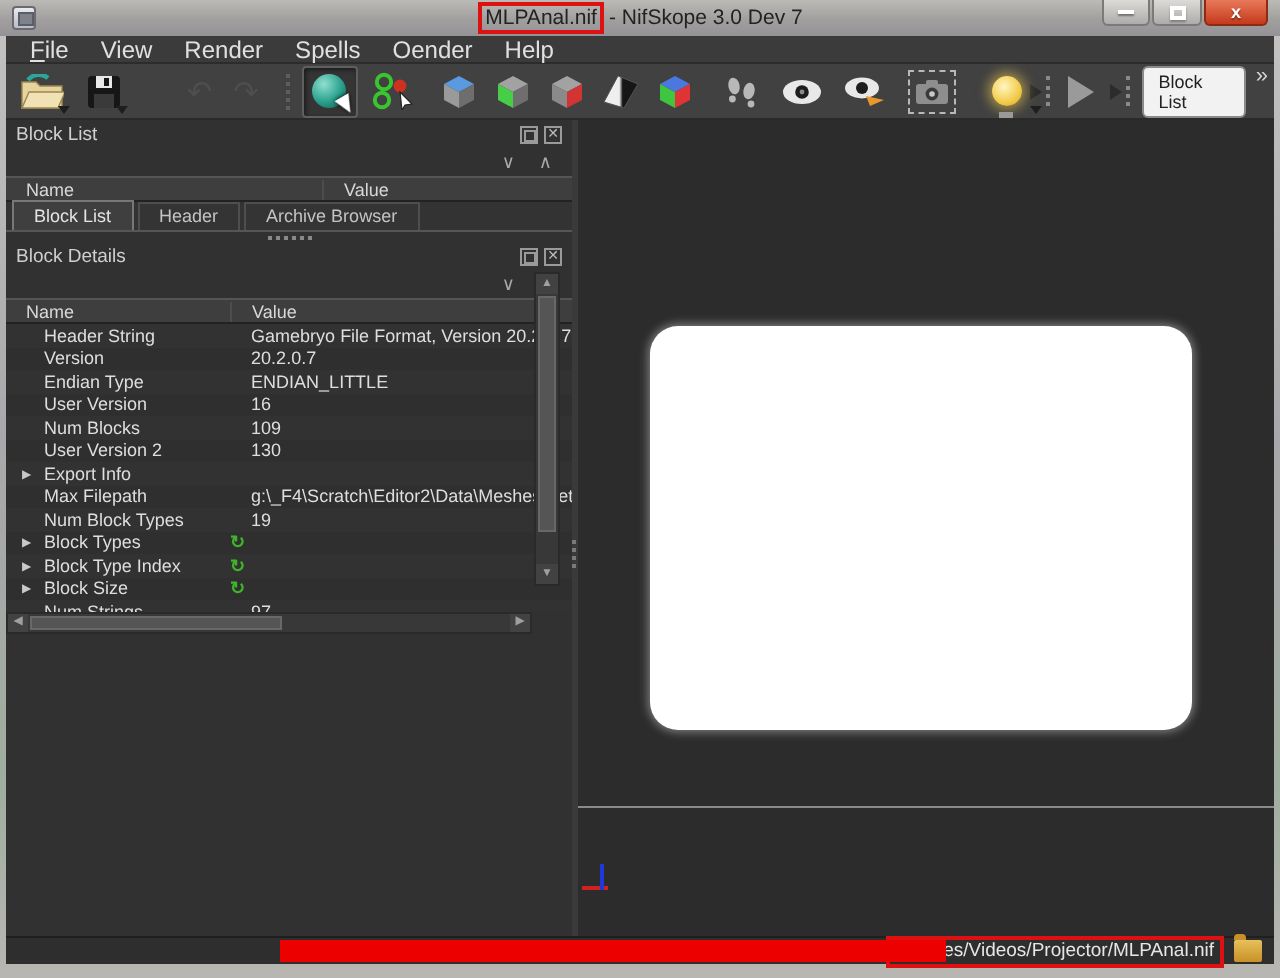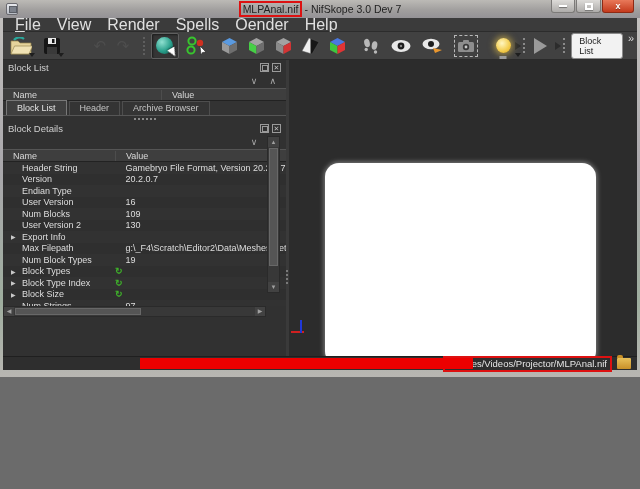--- a/index.html
+++ b/index.html
@@ -1,18 +1,18 @@
 <!DOCTYPE html>
 <html><head>
 <meta charset="utf-8">
 <style>
   * { margin:0; padding:0; box-sizing:border-box; }
   html,body { width:640px; height:489px; overflow:hidden; background:#6b6b6b;
               font-family:"Liberation Sans", sans-serif; }
-  .screen { position:relative; width:640px; height:377px;
+  .screen { position:relative; width:640px; height:489px;
             background:linear-gradient(180deg,#c6c4c1 0%,#a9a7ab 45%,#9fae9f 80%,#b8b6b2 100%); }
 
   
   .titlebar { position:absolute; top:0; left:0; width:640px; height:18px;
               background:linear-gradient(180deg,#bcbab6,#a19f9e 55%,#949296);
               display:flex; align-items:center; }
   .app-icon { position:absolute; left:6px; top:3px; width:12px; height:12px;
               background:linear-gradient(180deg,#e8eaee,#b8bcc4); border:1px solid #6a6a70; border-radius:2px; }
   .app-icon::after { content:""; position:absolute; left:2px; top:2px; width:6px; height:5px;
               background:#7d828c; border:1px solid #5a5e66; }
@@ -27,21 +27,21 @@
   .glyph-max { width:8px; height:7px; border:2px solid #fff; box-shadow:0 1px 1px rgba(0,0,0,.3); }
   .glyph-close { color:#fff; font-size:9px; font-weight:bold; line-height:9px; text-shadow:0 1px 1px rgba(0,0,0,.4); }
 
   
   .client { position:absolute; left:3px; right:3px; top:18px; bottom:7px;
             background:#383838; display:flex; flex-direction:column; }
 
   
   .menubar { height:14px; background:#3b3b3b; border-bottom:1px solid #2c2c2c;
              display:flex; align-items:center; padding-left:4px; }
-  .menu-item { font-size:16px; color:#e0e0e0; padding:12px 8px; cursor:default; }
+  .menu-item { font-size:12px; color:#e0e0e0; padding:12px 8px; cursor:default; }
   .menu-item .u { text-decoration:underline; }
 
   
   .toolbar { height:28px; background:#414141; border-bottom:1px solid #2a2a2a;
              display:flex; align-items:center; padding:0 4px; position:relative; }
   .tbtn { position:relative; display:flex; align-items:center; justify-content:center; height:26px; }
   .caret { position:absolute; right:-1px; bottom:2px; width:0; height:0;
            border-left:3px solid transparent; border-right:3px solid transparent; border-top:4px solid #1e1e1e; }
   .sep { width:6px; height:18px; margin:0 3px; border-left:2px dotted #5e5e5e; }
   .pressed { background:#353535; border:1px solid #5f5f5f; box-shadow:inset 1px 1px 2px #1c1c1c; border-radius:2px; }
@@ -385,20 +385,24 @@
                   <span class="icon-refresh" style="visibility: hidden;"></span>
                   <span>20.2.0.7</span>
                 </span>
               </div>
 
               <div class="drow">
                 <span class="ncell">
                   <span class="arrow" style="visibility: hidden;"></span>
                   <span>Endian Type</span>
                 </span>
+                <span class="vcell">
+                  <span class="icon-refresh" style="visibility: hidden;"></span>
+                  <span>ENDIAN_LITTLE</span>
+                </span>
               </div>
 
               <div class="drow">
                 <span class="ncell">
                   <span class="arrow" style="visibility: hidden;"></span>
                   <span>User Version</span>
                 </span>
                 <span class="vcell">
                   <span class="icon-refresh" style="visibility: hidden;"></span>
                   <span>16</span>

